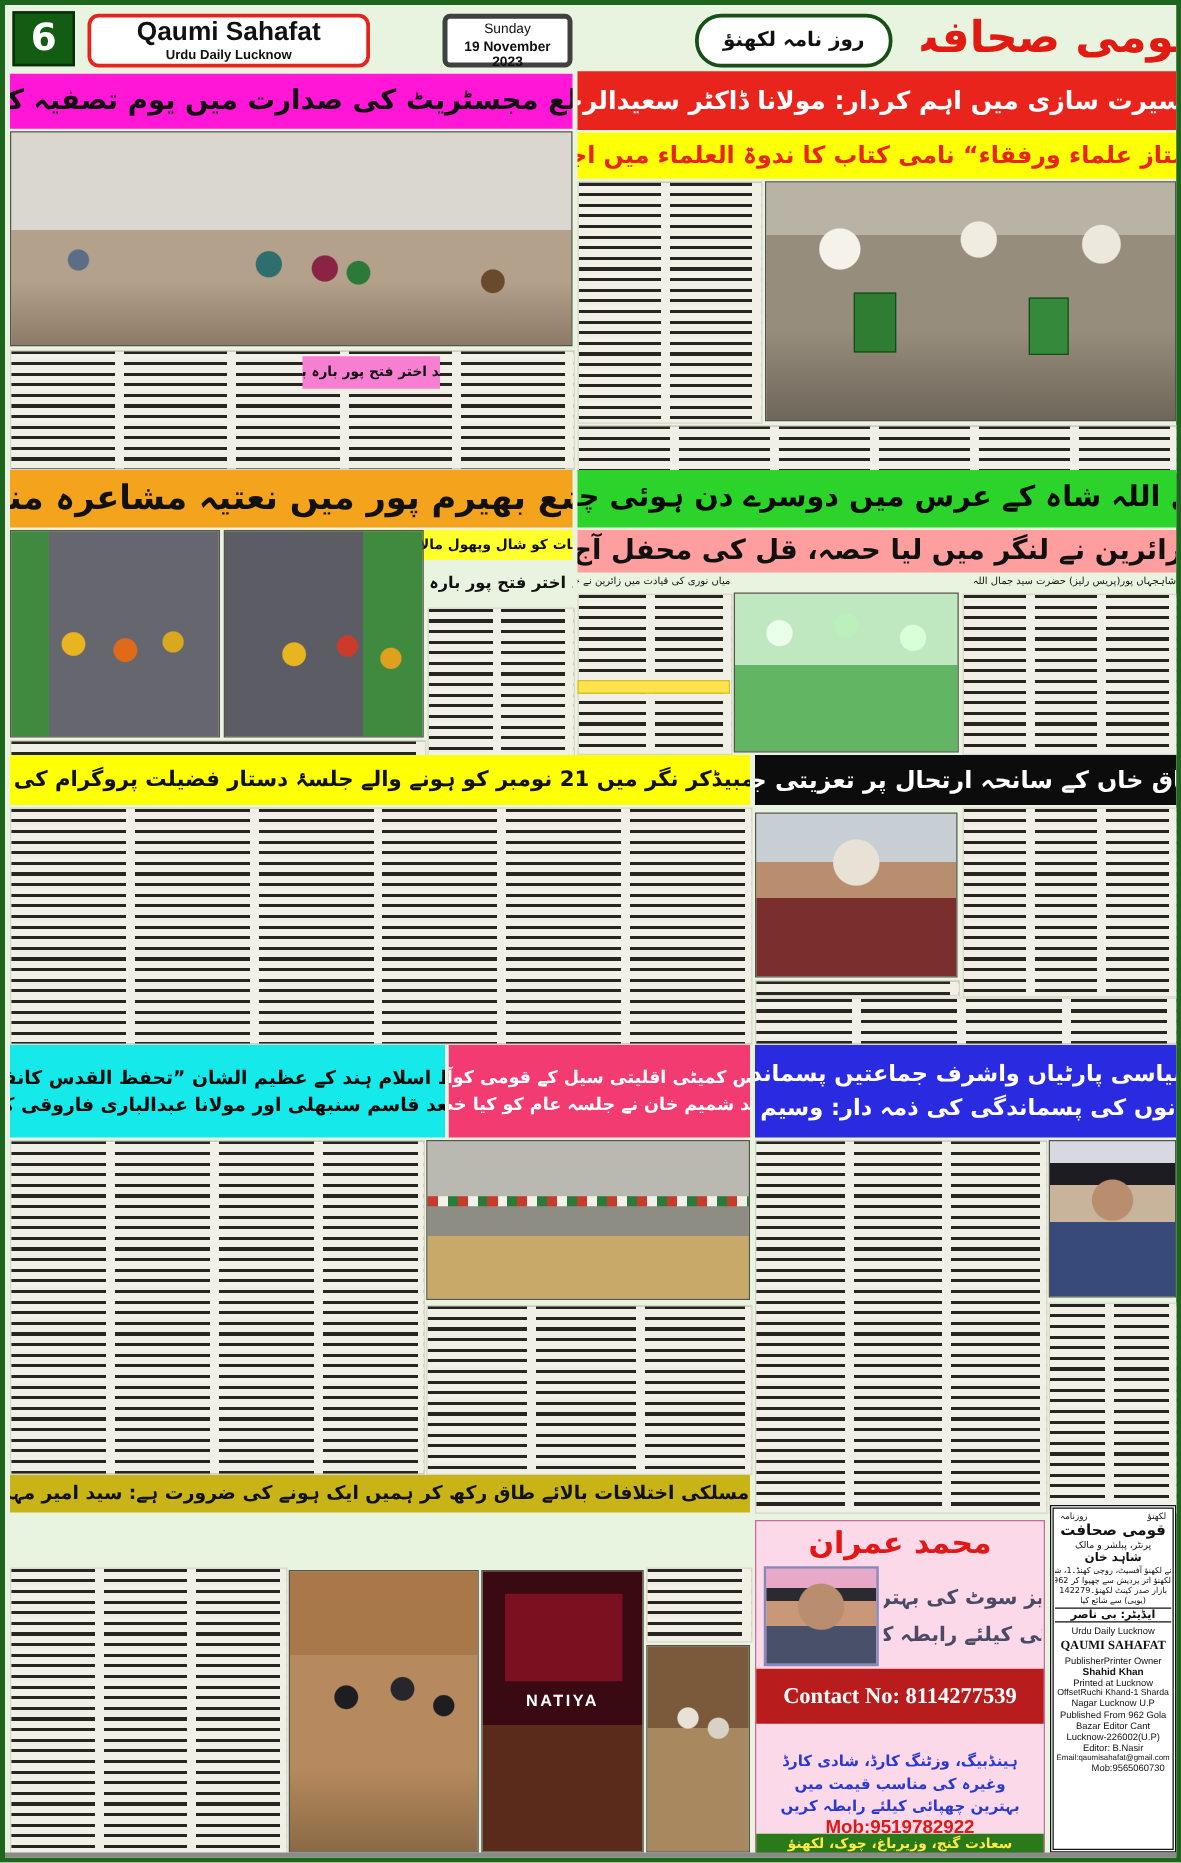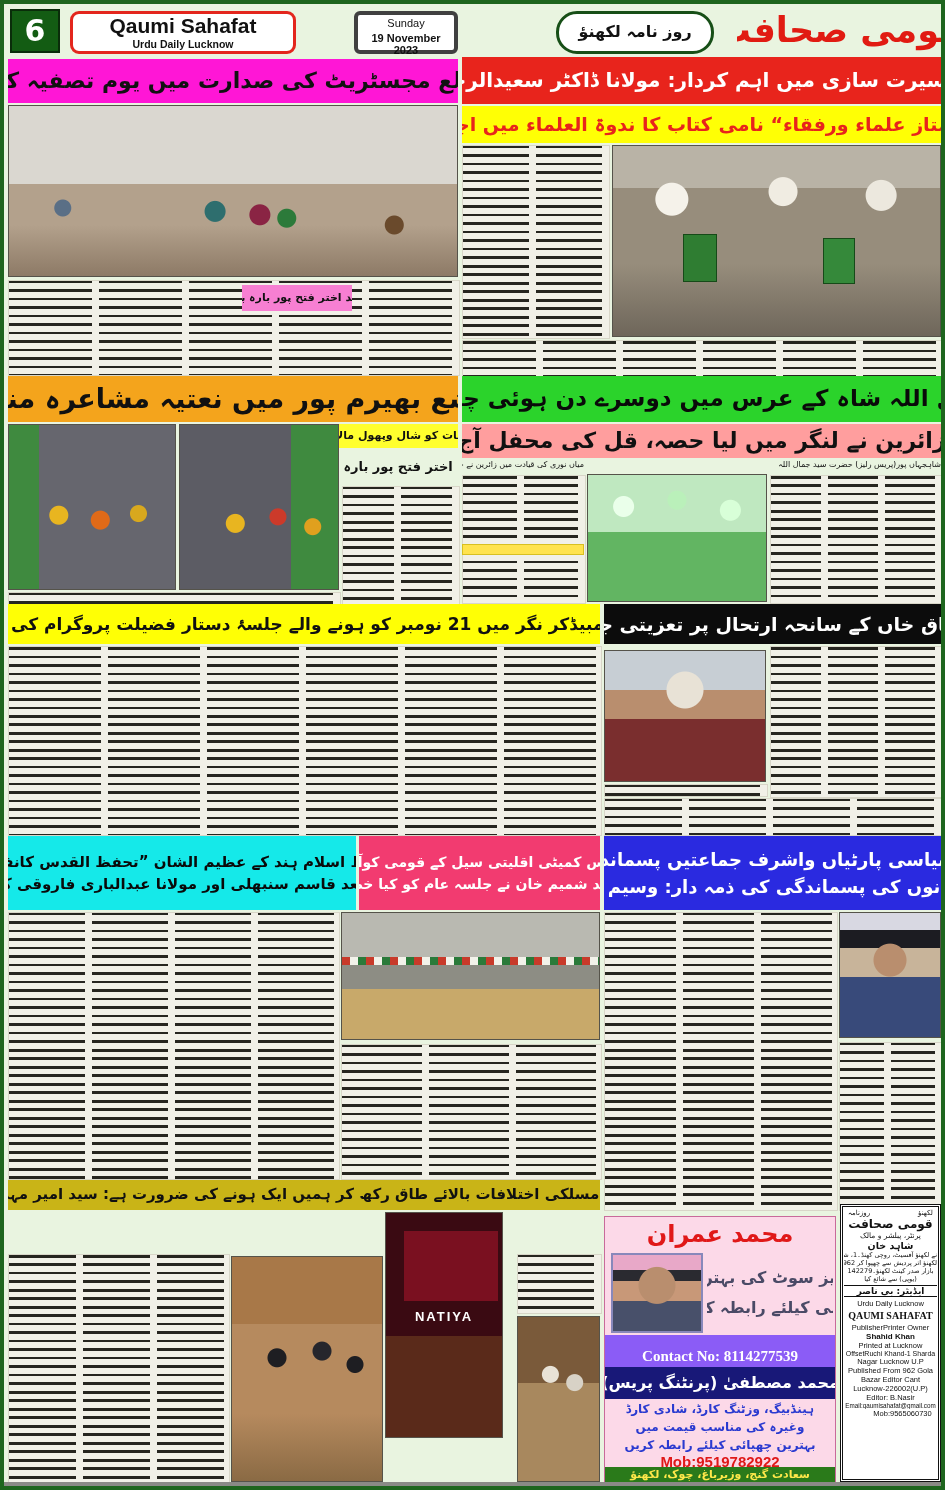--- a/index.html
+++ b/index.html
@@ -139,42 +139,41 @@
   <div class="tfill" style="left:835px;top:1038px;width:102px;height:167px;--cw:51px;"></div>
 
   <div class="abs hl rtl nowrap" style="left:4px;top:1176px;width:592px;height:30px;background:#c9b417;color:#111;font-size:15px;">آج مسلکی اختلافات بالائے طاق رکھ کر ہمیں ایک ہونے کی ضرورت ہے: سید امیر مہدی</div>
 
   <div class="tfill" style="left:4px;top:1250px;width:220px;height:228px;--cw:74px;"></div>
   <div class="ph" style="left:227px;top:1252px;width:152px;height:226px;background:
        radial-gradient(circle at 30% 45%, #1e1e22 0 9px, transparent 10px),
        radial-gradient(circle at 60% 42%, #26262c 0 9px, transparent 10px),
        radial-gradient(circle at 82% 48%, #1e1e22 0 8px, transparent 9px),
        linear-gradient(180deg,#a87848 0 30%,#b68a5e 30% 70%,#8a6a44 100%);"></div>
-  <div class="ph" style="left:381px;top:1208px;width:118px;height:226px;background:
+  <div class="ph" style="left:381px;top:1252px;width:130px;height:226px;background:
        linear-gradient(180deg,#3a0a12 0 55%,#5a2a1a 55% 100%);">
     <div class="abs" style="left:18px;top:18px;width:94px;height:70px;background:#7a1020;border:1px solid #a8email3040;"></div>
     <span class="abs" style="left:0;top:96px;width:100%;text-align:center;color:#fff;font-weight:bold;font-size:13px;letter-spacing:2px;font-family:'Liberation Sans',sans-serif;">NATIYA</span>
   </div>
   <div class="tfill" style="left:513px;top:1250px;width:83px;height:58px;--cw:83px;"></div>
   <div class="ph" style="left:513px;top:1312px;width:83px;height:166px;background:
        radial-gradient(circle at 40% 35%, #e8e2d6 0 8px, transparent 9px),
        radial-gradient(circle at 70% 40%, #d8d2c6 0 8px, transparent 9px),
        linear-gradient(180deg,#7a5a3a 0 40%,#a8885e 40% 100%);"></div>
 
   <div class="abs" style="left:600px;top:1212px;width:232px;height:266px;background:#fcd9e8;border:1px solid #c86a9a;">
     <div class="abs hl rtl nowrap" style="left:0;top:0;width:100%;height:34px;color:#e01818;font-size:24px;">محمد عمران</div>
     <div class="ph" style="left:6px;top:36px;width:92px;height:80px;border:2px solid #8888bb;background:
          radial-gradient(circle at 50% 40%, #b98e6e 0 18px, transparent 19px),
          linear-gradient(180deg,#e8a8c8 0 20%,#2a2a30 20% 34%,#c89878 34% 60%,#48506a 60% 100%);"></div>
     <div class="abs hl2 rtl" style="left:102px;top:36px;width:126px;height:80px;color:#4a4a66;font-size:16px;line-height:1.9;font-weight:bold;">
       <span class="nowrap">لیڈیز سوٹ کی بہترین</span>
       <span class="nowrap">سلائی کیلئے رابطہ کریں</span>
     </div>
-    <div class="abs hl" style="left:0;top:118px;width:100%;height:44px;background:#8b5cf6;color:#fff;font-size:15px;font-family:'Liberation Serif',serif;">Contact No: 8114277539</div>
-    <div class="abs hl rtl nowrap" style="left:0;top:150px;width:100%;height:32px;background:#181878;color:#fff;font-size:16px;">محمد مصطفیٰ (پرنٹنگ پریس)</div>
+    <div class="abs hl" style="left:0;top:118px;width:100%;height:44px;background:#b91c1c;color:#fff;font-size:18px;font-family:'Liberation Serif',serif;">Contact No: 8114277539</div>
     <div class="abs hl2 rtl" style="left:0;top:184px;width:100%;height:52px;color:#2a3ad0;font-size:12px;line-height:1.5;">
       <span class="nowrap">ہینڈبیگ، وزٹنگ کارڈ، شادی کارڈ</span>
       <span class="nowrap">وغیرہ کی مناسب قیمت میں</span>
       <span class="nowrap">بہترین چھپائی کیلئے رابطہ کریں</span>
     </div>
     <div class="abs hl" style="left:0;top:236px;width:100%;height:18px;color:#e01818;font-size:15px;font-weight:bold;font-family:'Liberation Sans',sans-serif;">Mob:9519782922</div>
     <div class="abs hl rtl nowrap" style="left:0;top:248px;width:100%;height:17px;background:#2a7a1a;color:#ffe84a;font-size:11px;margin-top:2px;">سعادت گنج، وزیرباغ، چوک، لکھنؤ</div>
   </div>
 
   <div class="abs" style="left:836px;top:1200px;width:101px;height:278px;background:#fff;border:3px double #111;padding:2px 1px;">

